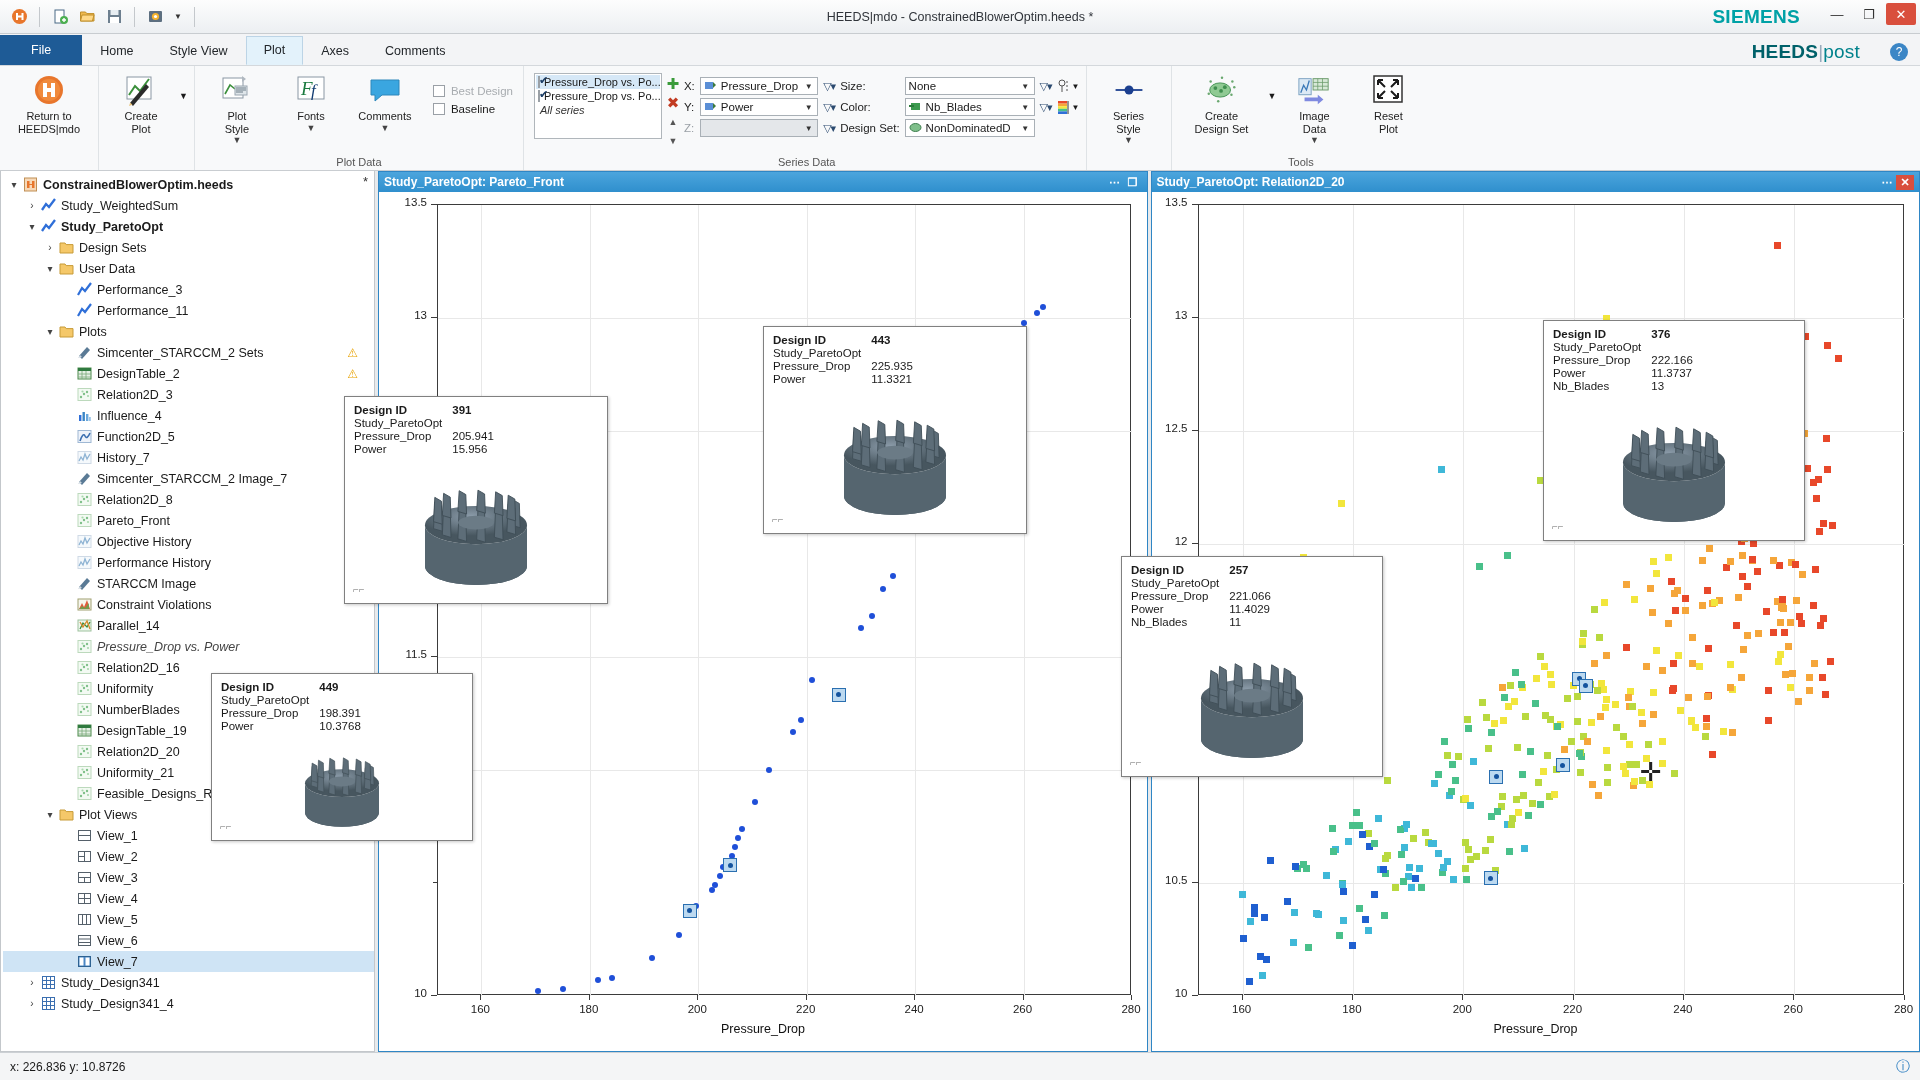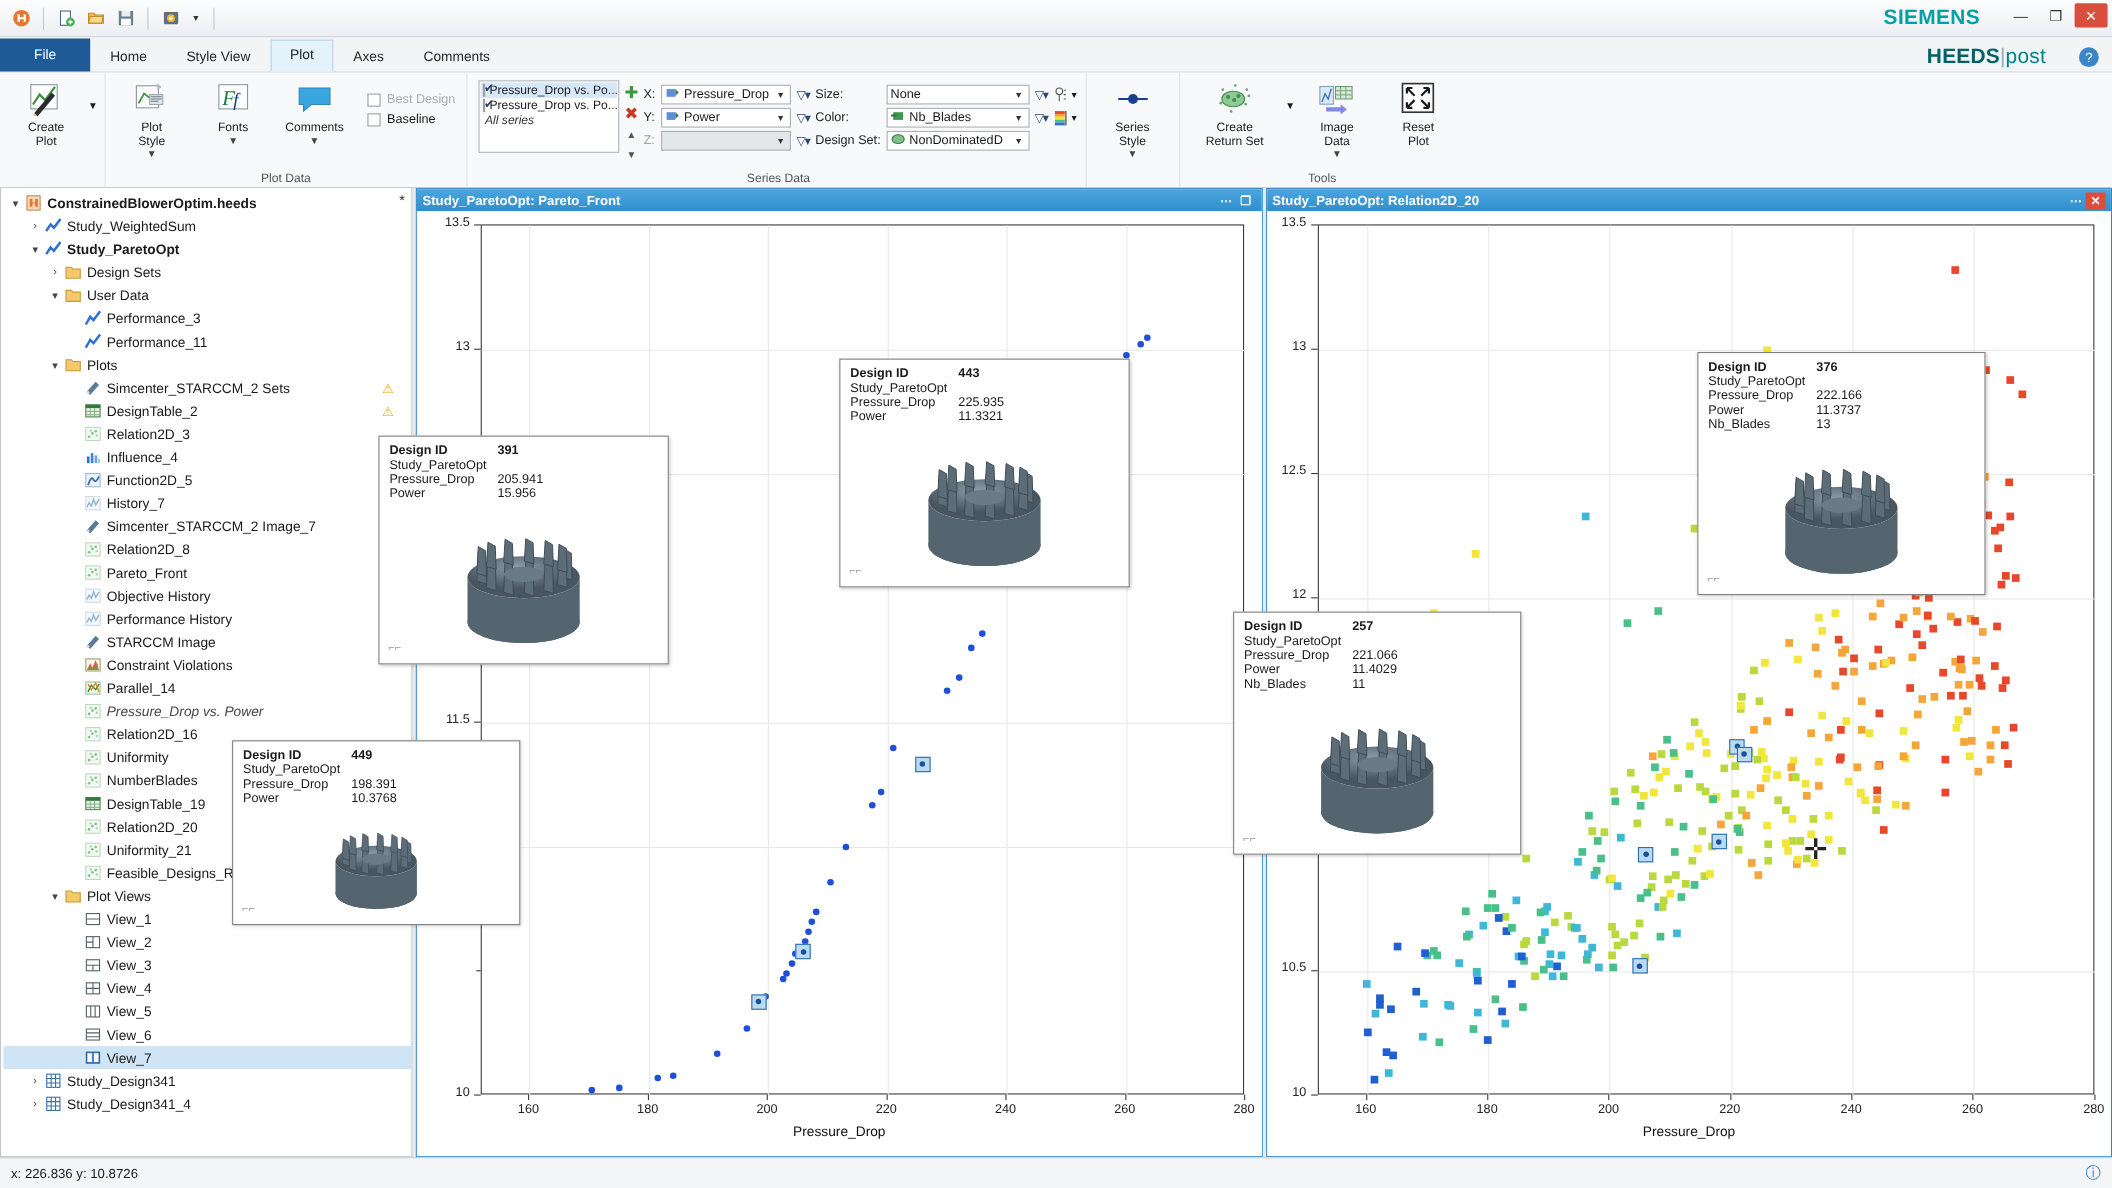--- a/index.html
+++ b/index.html
@@ -180,20 +180,21 @@
           <rect x="2" y="3" width="13" height="11" rx="1" fill="#5d6f80"></rect>
           <circle cx="8.5" cy="8.5" r="3.6" fill="#f5b32e"></circle>
           <circle cx="8.5" cy="8.5" r="1.6" fill="#fff"></circle>
         </svg>
     </div>
     <div class="icobox" style="width:14px">
       <span style="font-size:8px;color:#333">▼</span>
     </div>
     <div class="sep"></div>
   </div>
+  <div class="wintitle">HEEDS|mdo - ConstrainedBlowerOptim.heeds *</div>
   <div class="siemens">SIEMENS</div>
   <div class="wbtns">
     <div class="wbtn">—</div>
     <div class="wbtn">❐</div>
     <div class="wbtn close">✕</div>
   </div>
 </div>
 
 <div class="ribbonbar">
   <div class="tab file">File</div>
@@ -203,20 +204,35 @@
   <div class="tab">Axes</div>
   <div class="tab">Comments</div>
   <div class="heedslogo">
     <span>HEEDS</span><span style="color:#9ab;font-weight:300">|</span><span class="post">post</span>
   </div>
   <div class="helpdot">?</div>
 </div>
 
 <div class="ribbon">
 
+  <div class="rgroup">
+    <div class="gitems">
+      <div class="bigbtn" style="width:86px">
+        <div class="bigico">
+          <svg width="34" height="34" viewBox="0 0 34 34">
+              <circle cx="17" cy="17" r="14" fill="#e8762c"></circle>
+              <circle cx="17" cy="17" r="11" fill="#f08a3c"></circle>
+              <path d="M11 10h4v5h4v-5h4v14h-4v-5h-4v5h-4z" fill="#fff"></path>
+            </svg>
+        </div>
+        <div class="lbl"><span>Return to</span><br><span>HEEDS|mdo</span></div>
+      </div>
+    </div>
+    <div class="glabel">&nbsp;</div>
+  </div>
 
   <div class="rgroup">
     <div class="gitems">
       <div class="bigbtn">
         <div class="bigico">
           <svg width="34" height="34" viewBox="0 0 34 34">
             <rect x="3" y="4" width="24" height="22" fill="#fff" stroke="#8a97a3"></rect>
             <polyline points="5,22 11,13 16,18 25,6" fill="none" stroke="#3b8f3b" stroke-width="2"></polyline>
             <path d="M6 30 L22 11 l3 3 L9 33z" fill="#2b2b2b"></path>
             <path d="M5 33 l1.2-3.4 2.2 2.2z" fill="#e8c37a"></path>
@@ -404,21 +420,21 @@
               <circle cx="21" cy="13" r="2" fill="#3f8f4f"></circle>
             <circle cx="29" cy="7" r="1.3" fill="#6aa86f"></circle>
               <circle cx="31" cy="13" r="1.3" fill="#6aa86f"></circle>
               <circle cx="28" cy="21" r="1.3" fill="#6aa86f"></circle>
               <circle cx="6" cy="7" r="1.3" fill="#6aa86f"></circle>
               <circle cx="4" cy="20" r="1.3" fill="#6aa86f"></circle>
               <circle cx="18" cy="3" r="1.3" fill="#6aa86f"></circle>
               <circle cx="14" cy="28" r="1.3" fill="#6aa86f"></circle>
           </svg>
         </div>
-        <div class="lbl"><span>Create</span><br><span>Return Set</span></div>
+        <div class="lbl"><span>Create</span><br><span>Design Set</span></div>
       </div>
       <div style="display:flex;align-items:center;height:54px">
           <span style="font-size:9px">▼</span>
         </div>
       <div class="bigbtn">
         <div class="bigico">
           <svg width="36" height="32" viewBox="0 0 36 32">
             <rect x="2" y="4" width="13" height="17" fill="#dce9f5" stroke="#7aa0c0"></rect>
             <path d="M4 19l3-8 3 5 3-10" stroke="#3b79b8" stroke-width="1.4" fill="none"></path>
             <rect x="17" y="4" width="16" height="12" fill="#d7e8d7" stroke="#6a9a6a"></rect>

